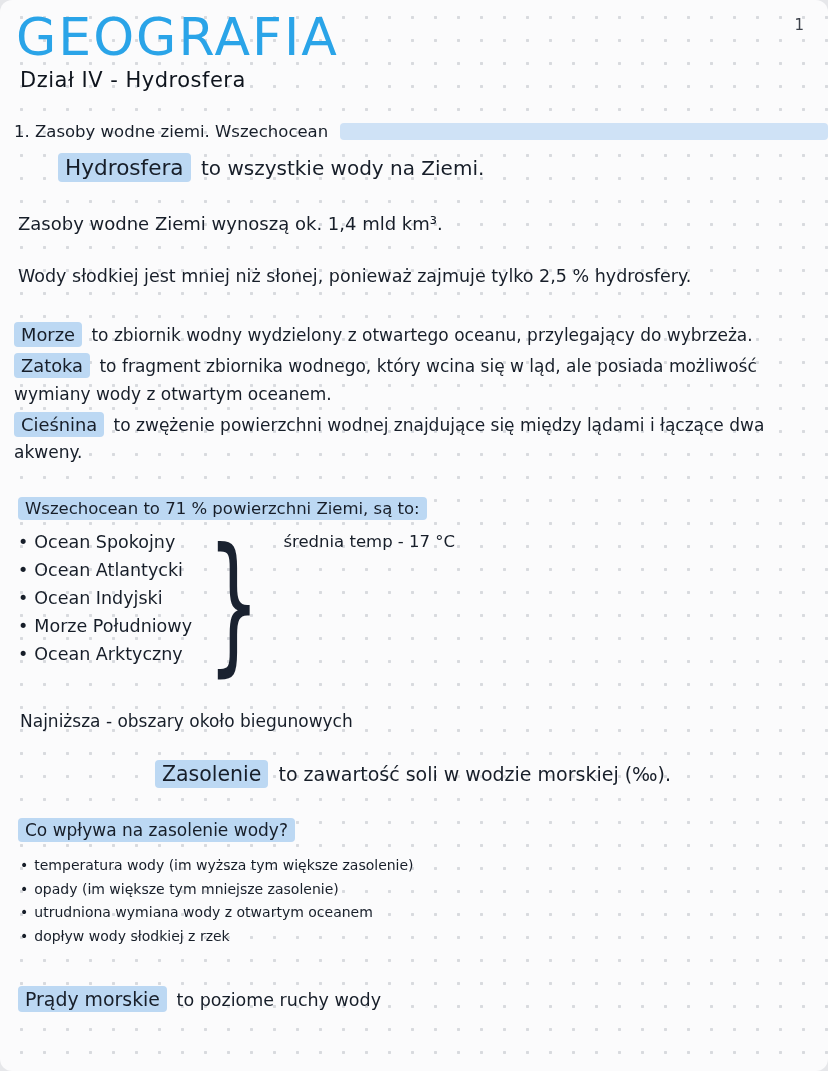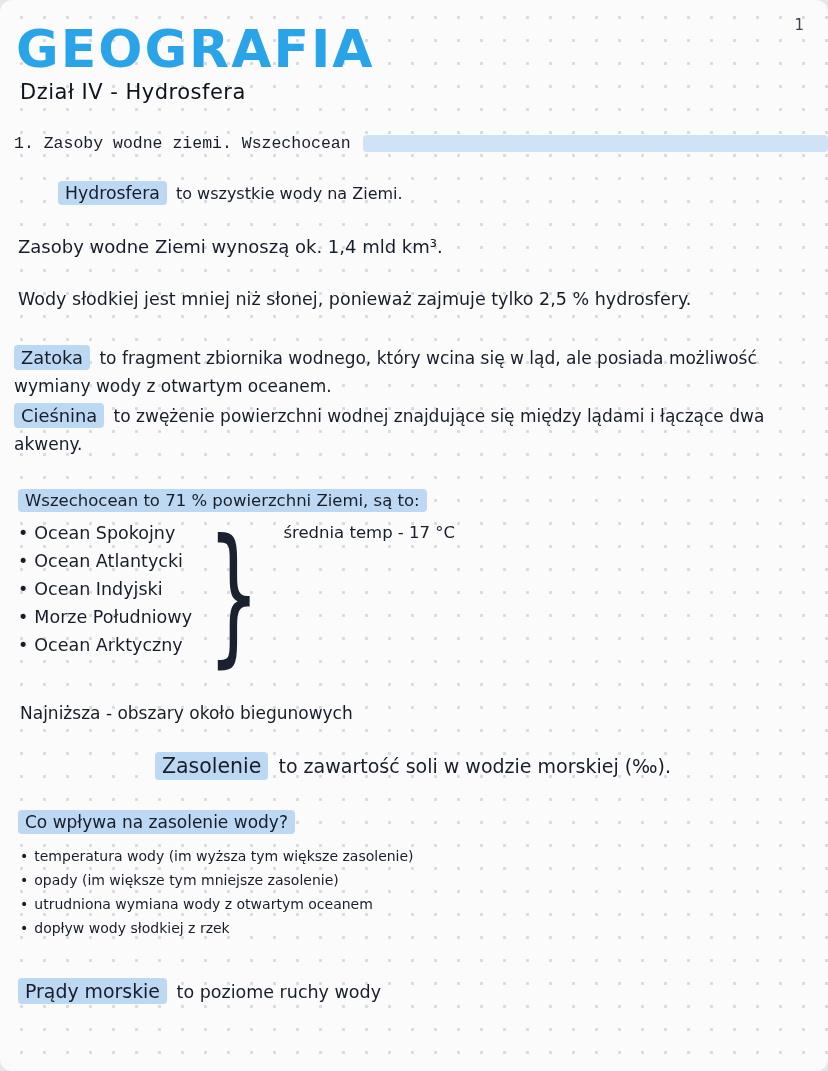--- a/index.html
+++ b/index.html
@@ -17,58 +17,57 @@
     border-radius:12px;
     overflow:hidden;
   }
 
   .page-number {
     position:absolute; top:16px; right:24px;
     font-size:15px; color:#3c414a;
   }
 
   .title {
-    margin:22px 0 0 16px;
-    font-size:52px; font-weight:700;
+    margin:10px 0 0 16px;
+    font-size:52px; font-weight:400;
     letter-spacing:2px;
     color:#2aa4e8;
     line-height:1.05;
   }
   .subtitle {
     margin:3px 0 0 20px;
     font-size:21px; font-weight:400;
     color:#0e141d;
     letter-spacing:0.5px;
   }
 
   .heading-row {
     margin:30px 0 0 14px;
     display:flex; align-items:center; gap:12px;
     font-size:16.5px;
-    font-family:Liberation Mono, monospace;
   }
   .heading-text { white-space:nowrap; }
   .heading-bar {
     flex:1; height:17px;
     background:#cfe2f6;
     border-radius:4px;
   }
 
   .line { margin-left:18px; line-height:1.5; padding-right:20px; }
 
   .hl {
     background:#bcd8f3;
     border-radius:4px;
     padding:2px 7px;
     box-decoration-break:clone;
     -webkit-box-decoration-break:clone;
   }
   .term { font-size:1.08em; margin-right:4px; }
 
-  .p-hydro   { margin-top:28px; font-size:16px;padding-left:40px; }
+  .p-hydro   { margin-top:11px; font-size:20px;padding-left:40px; }
   .p-zasoby  { margin-top:26px; font-size:18px; }
   .p-wody    { margin-top:26px; font-size:17.5px; }
 
   .defs { margin:32px 16px 0 14px; font-size:17px; line-height:1.62; }
   .defs p { margin-top:2px; }
   .defs .term { font-size:1.05em; }
 
   .p-oceans-intro { margin-top:30px; font-size:16.5px; }
 
   .ocean-row { margin:10px 0 0 18px; display:flex; align-items:flex-start; }
@@ -112,20 +111,24 @@
   <p class="line p-hydro">
     <span class="hl term">Hydrosfera</span>
     <span>to wszystkie wody na Ziemi.</span>
   </p>
 
   <p class="line p-zasoby">Zasoby wodne Ziemi wynoszą ok. 1,4 mld km³.</p>
 
   <p class="line p-wody">Wody słodkiej jest mniej niż słonej, ponieważ zajmuje tylko 2,5 % hydrosfery.</p>
 
   <div class="defs">
+    <p>
+      <span class="hl term">Morze</span>
+      <span>to zbiornik wodny wydzielony z otwartego oceanu, przylegający do wybrzeża.</span>
+    </p>
     <p>
       <span class="hl term">Zatoka</span>
       <span>to fragment zbiornika wodnego, który wcina się w ląd, ale posiada możliwość wymiany wody z otwartym oceanem.</span>
     </p>
     <p>
       <span class="hl term">Cieśnina</span>
       <span>to zwężenie powierzchni wodnej znajdujące się między lądami i łączące dwa akweny.</span>
     </p>
   </div>
 

